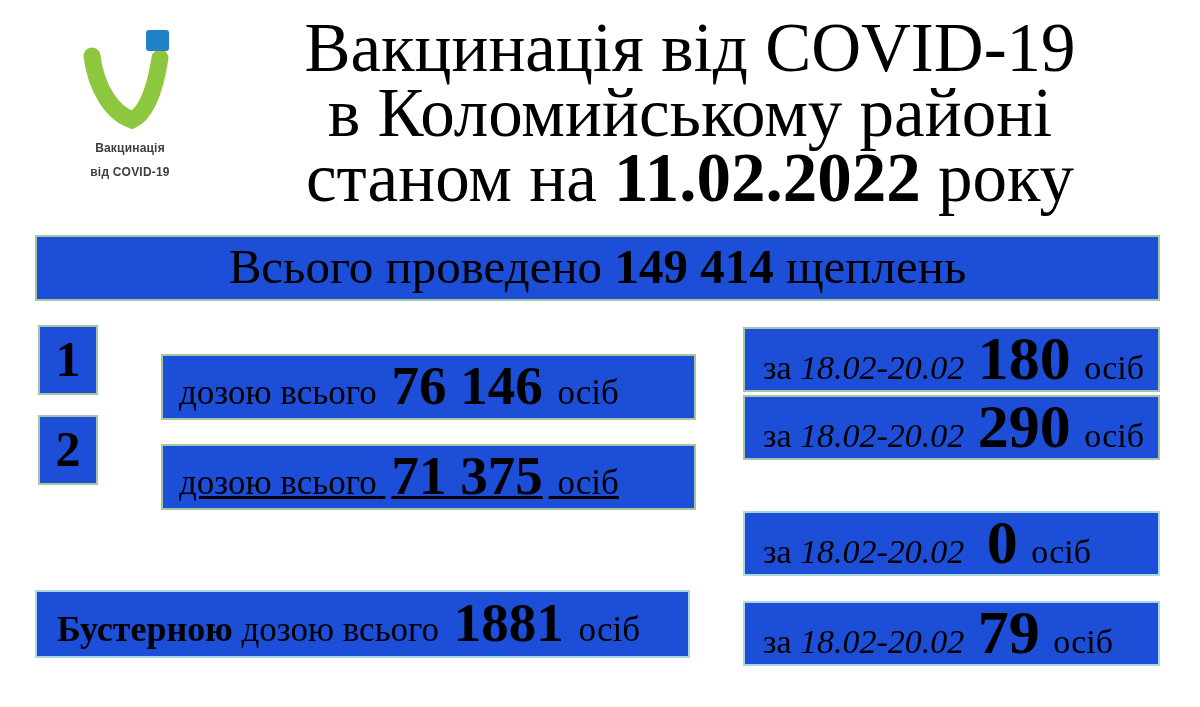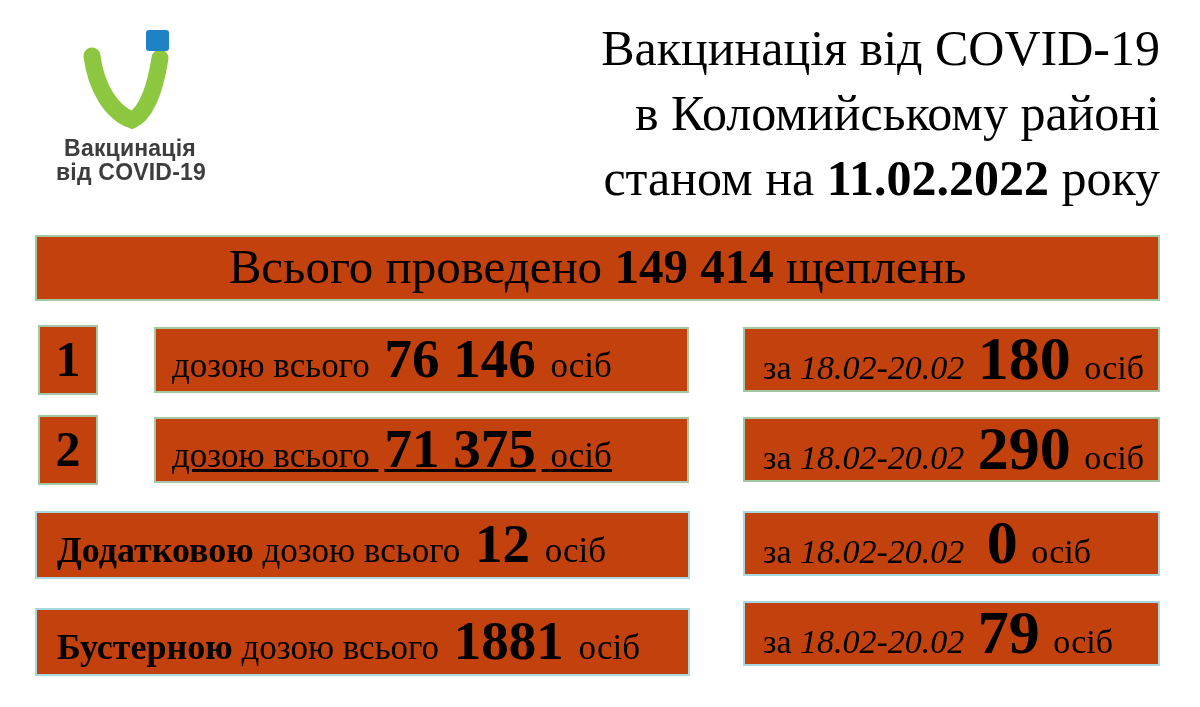--- a/index.html
+++ b/index.html
@@ -19,66 +19,66 @@
     color:var(--text);
     font-family:"Liberation Serif","DejaVu Serif",serif;
     overflow:hidden;
   }
   
   .logo{position:absolute;left:56px;top:26px;width:148px;text-align:center;}
   .logo svg{display:block;margin:0 auto;}
   .logo-text{
     margin-top:4px;
     font-family:"Liberation Sans","DejaVu Sans",sans-serif;
-    font-weight:bold;font-size:23px;line-height:24px;
+    font-weight:bold;font-size:12px;line-height:24px;
     color:var(--logo-text);letter-spacing:0.2px;white-space:nowrap;
   }
   
   .title{
     position:absolute;left:220px;top:16px;width:940px;
-    text-align:right;font-size:50px;line-height:65px;white-space:nowrap;
+    text-align:center;font-size:69px;line-height:65px;white-space:nowrap;
   }
   .title .date{font-weight:bold;}
   
   .box{
     position:absolute;box-sizing:border-box;
     border:2px solid var(--green-border);
-    background:#c2410c;white-space:nowrap;overflow:hidden;
+    background:#1d4ed8;white-space:nowrap;overflow:hidden;
   }
   .b-blue{border-color:var(--blue-border);}
   .summary{
     left:35px;top:235px;width:1125px;height:66px;
     text-align:center;font-size:49px;line-height:60px;
   }
   .bold{font-weight:bold;}
   .italic{font-style:italic;}
   .badge{
     width:60px;height:70px;left:38px;
     text-align:center;font-size:50px;font-weight:bold;line-height:64px;
   }
   .badge-1{top:325px;}
   .badge-2{top:415px;}
   .mid{
-    left:154px;width:535px;height:66px;
-    padding-left:16px;font-size:35px;line-height:60px;
+    left:161px;width:535px;height:66px;
+    padding-left:16px;font-size:35px;line-height:60px;margin-top:27px;
   }
   .mid-1{top:327px;}
   .mid-2{top:417px;text-decoration:underline;}
   .wide{
     left:35px;width:655px;height:68px;
     padding-left:20px;font-size:35px;line-height:62px;
   }
   .wide-3{top:511px;}
-  .wide-4{top:608px;}
+  .wide-4{top:590px;}
   .recent{
     left:743px;width:417px;height:65px;
     padding-left:18px;font-size:34px;line-height:59px;
   }
   .recent-1{top:327px;}
-  .recent-2{top:417px;}
+  .recent-2{top:395px;}
   .recent-3{top:511px;}
   .recent-4{top:601px;}
   .num-big{font-size:55px;font-weight:bold;margin:0 6px;}
   .num-recent{font-size:62px;font-weight:bold;margin:0 5px;}
   .gap-l{margin-left:14px;}
   .lbl-bold{font-weight:bold;font-size:36px;}
 </style>
 </head>
 <body>
 
@@ -130,26 +130,20 @@
     <span class="num-big">71 375</span>
     <span>осіб</span>
   </div>
   <div class="box recent recent-2">
     <span>за</span>
     <span class="italic">18.02-20.02</span>
     <span class="num-recent">290</span>
     <span>осіб</span>
   </div>
 
-  <div class="box b-blue wide wide-3">
-    <span class="lbl-bold">Додатковою</span>
-    <span>дозою всього</span>
-    <span class="num-big">12</span>
-    <span>осіб</span>
-  </div>
   <div class="box b-blue recent recent-3">
     <span>за</span>
     <span class="italic">18.02-20.02</span>
     <span class="num-recent gap-l">0</span>
     <span>осіб</span>
   </div>
 
   <div class="box b-blue wide wide-4">
     <span class="lbl-bold">Бустерною</span>
     <span>дозою всього</span>

